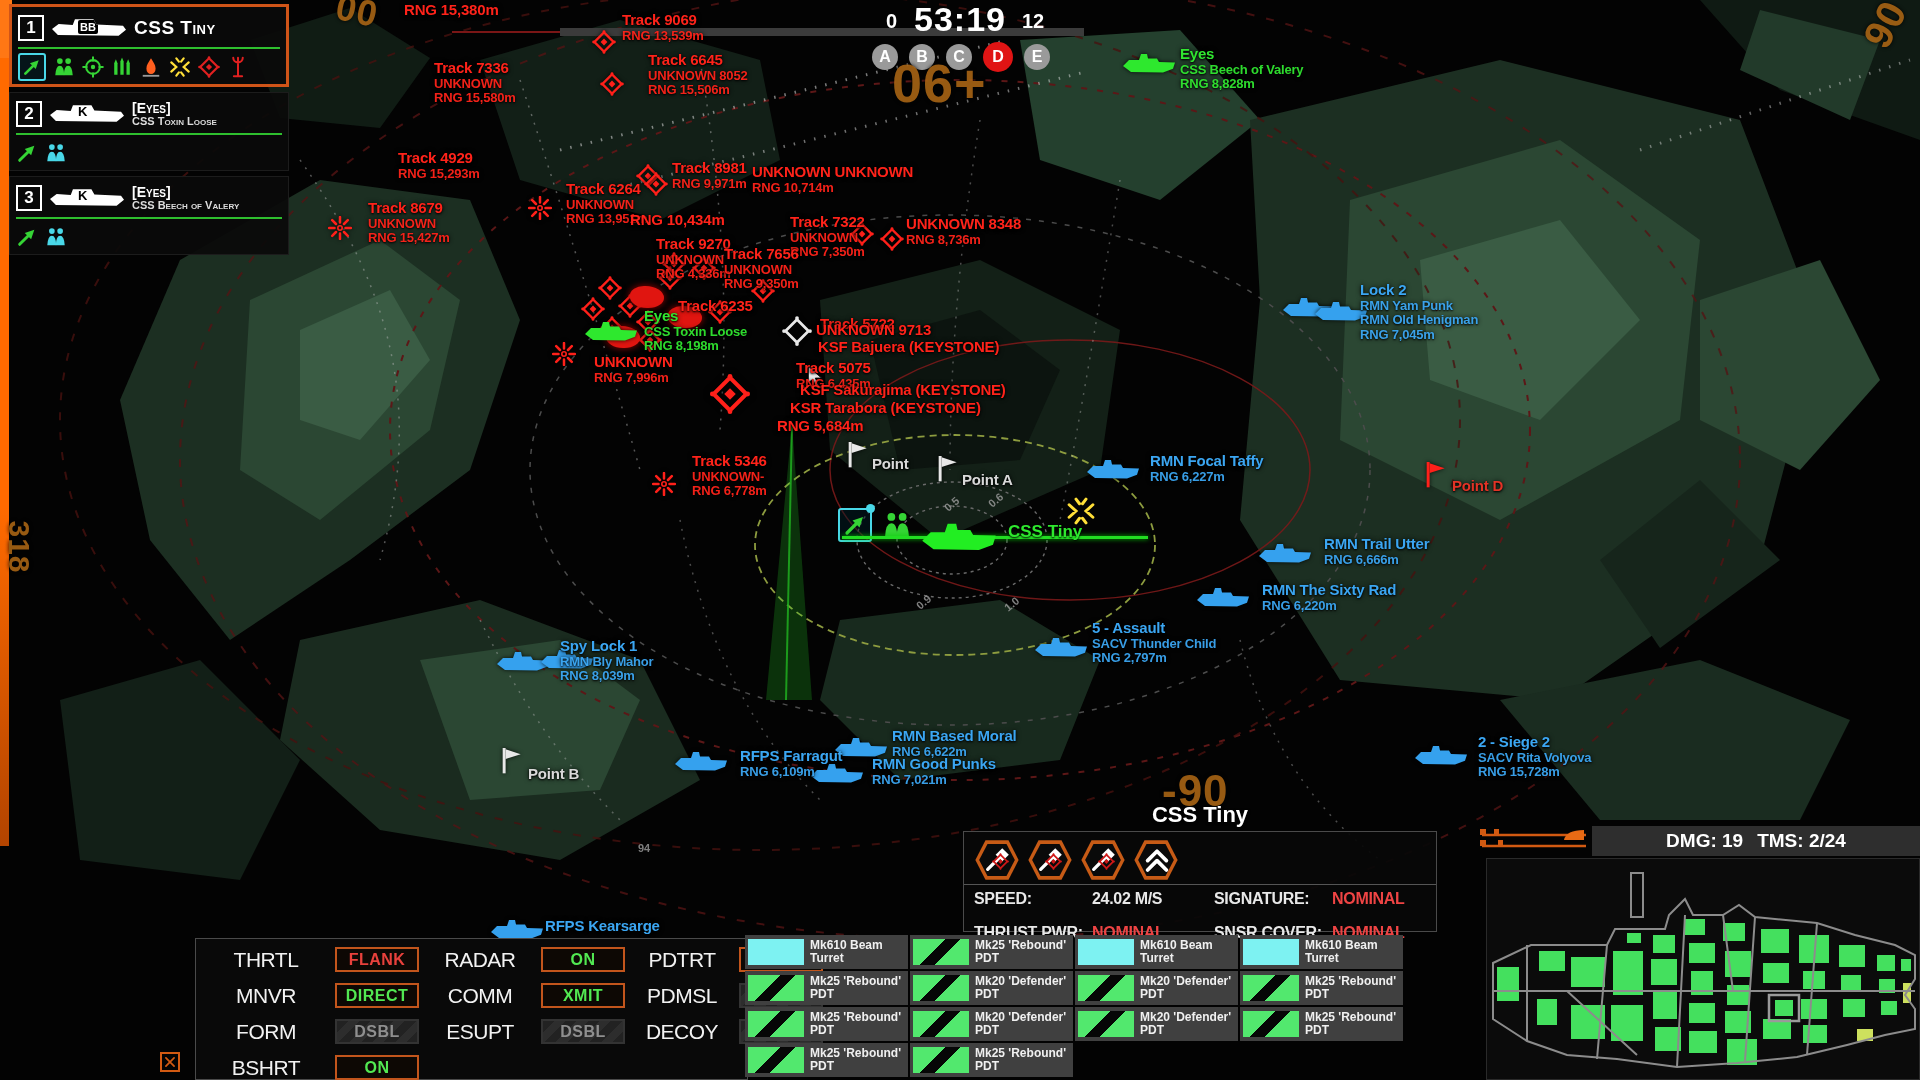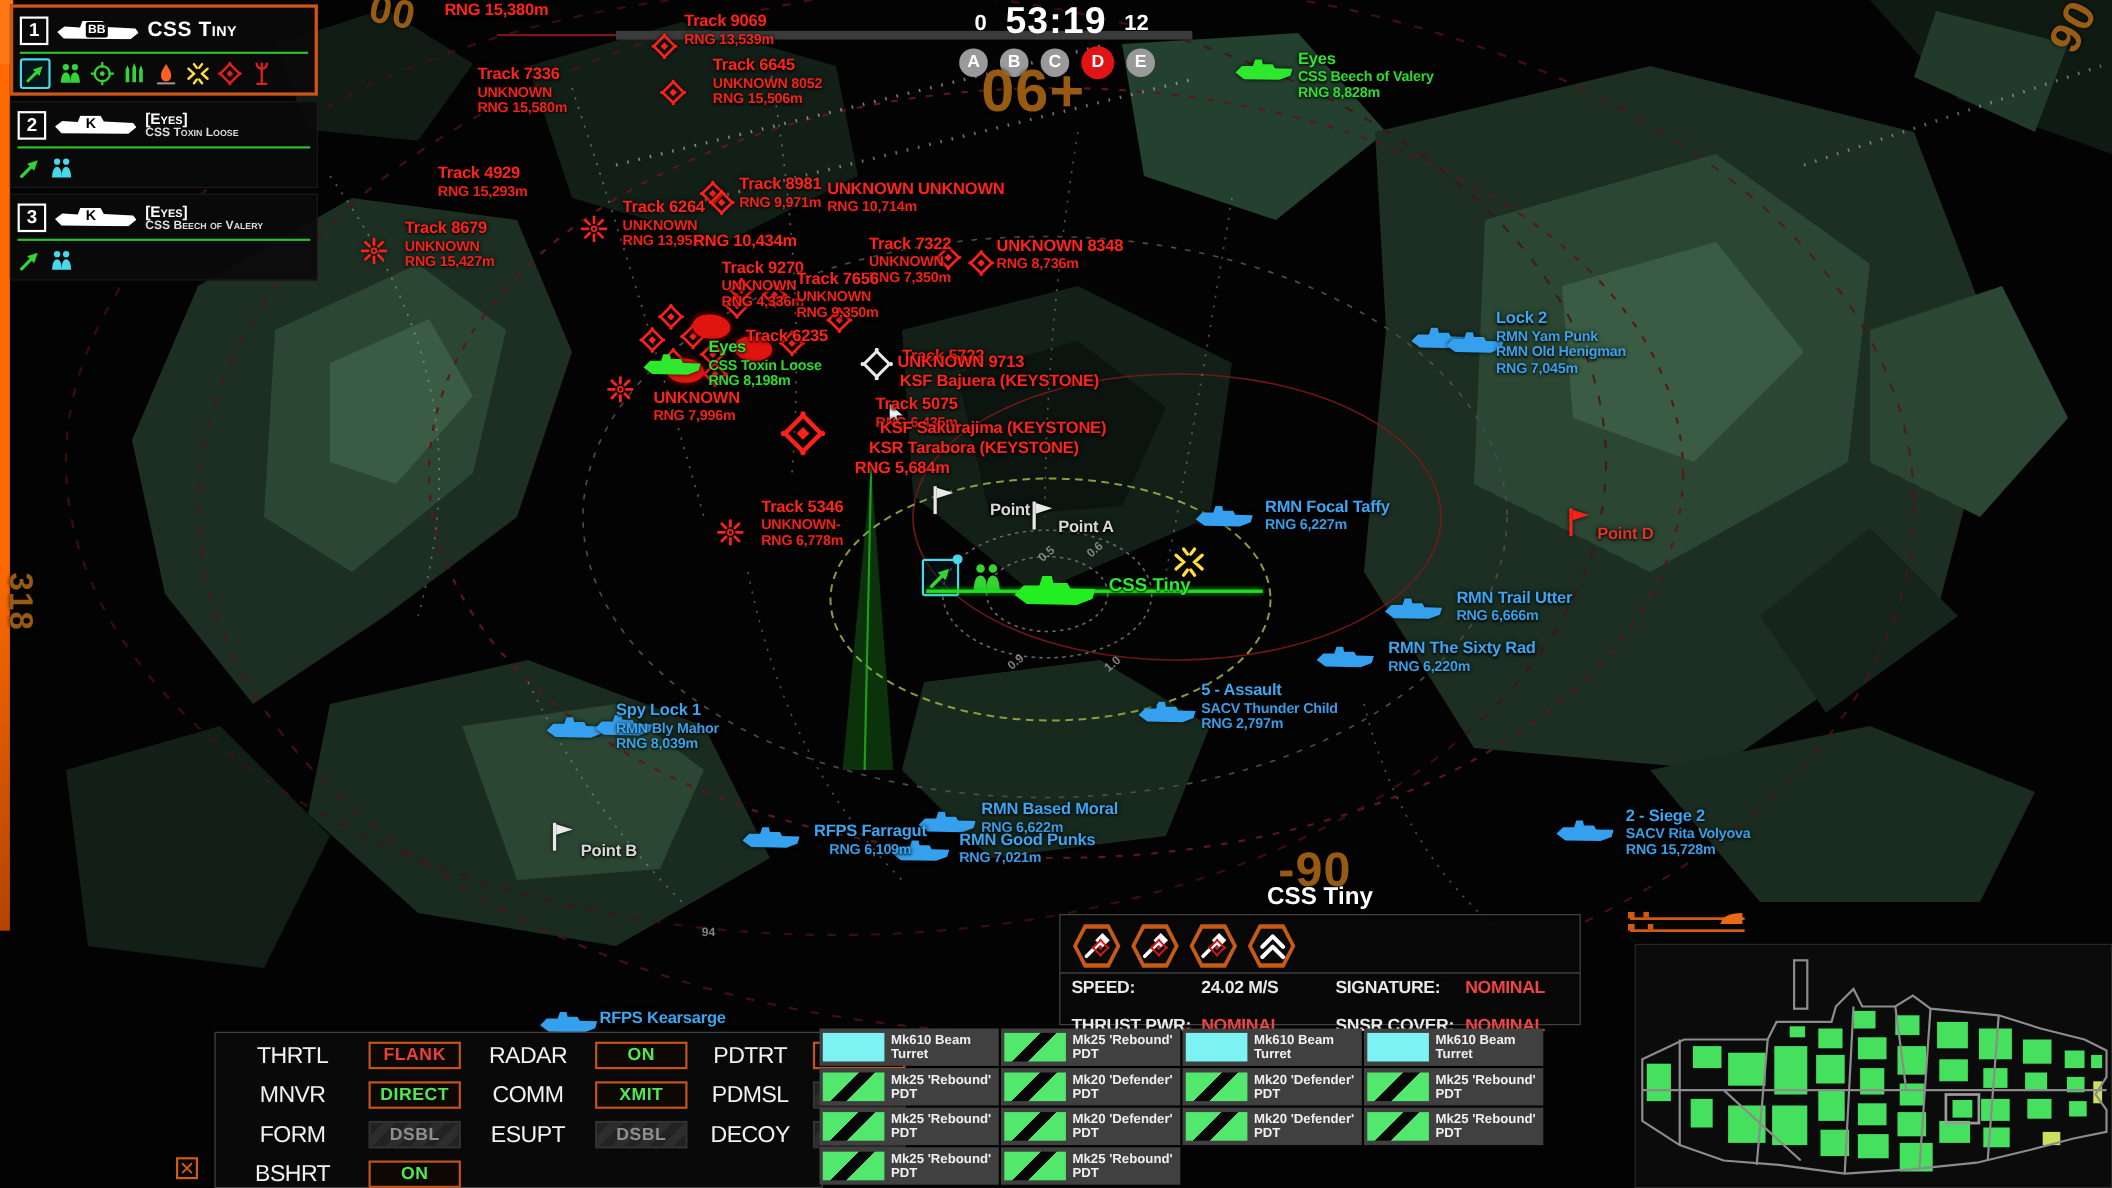--- a/index.html
+++ b/index.html
@@ -710,41 +710,41 @@
       <div class="trk friendly" style="left: 1092px; top: 620px;">
         <div class="l0">5 - Assault</div>
         <div class="ln">SACV Thunder Child</div>
         <div class="ln">RNG 2,797m</div>
       </div>
       <div class="trk friendly" style="left: 560px; top: 638px;">
         <div class="l0">Spy Lock 1</div>
         <div class="ln">RMN Bly Mahor</div>
         <div class="ln">RNG 8,039m</div>
       </div>
-      <div class="trk friendly" style="left: 740px; top: 748px; text-align: center;">
+      <div class="trk friendly" style="left: 740px; top: 748px;">
         <div class="l0">RFPS Farragut</div>
         <div class="ln">RNG 6,109m</div>
       </div>
       <div class="trk friendly" style="left: 892px; top: 728px;">
         <div class="l0">RMN Based Moral</div>
         <div class="ln">RNG 6,622m</div>
       </div>
       <div class="trk friendly" style="left: 872px; top: 756px;">
         <div class="l0">RMN Good Punks</div>
         <div class="ln">RNG 7,021m</div>
       </div>
       <div class="trk friendly" style="left: 1478px; top: 734px;">
         <div class="l0">2 - Siege 2</div>
         <div class="ln">SACV Rita Volyova</div>
         <div class="ln">RNG 15,728m</div>
       </div>
       <div class="trk friendly" style="left: 545px; top: 918px;">
         <div class="l0">RFPS Kearsarge</div>
       </div>
-      <div class="trk waypoint" style="left: 872px; top: 456px; margin-left: 28px;">
+      <div class="trk waypoint" style="left: 872px; top: 456px;">
         <div class="l0">Point</div>
       </div>
       <div class="trk waypoint" style="left: 962px; top: 472px;">
         <div class="l0">Point A</div>
       </div>
       <div class="trk waypoint" style="left: 528px; top: 766px;">
         <div class="l0">Point B</div>
       </div>
       <div class="trk waypoint-red" style="left: 1452px; top: 478px;">
         <div class="l0">Point D</div>
@@ -934,20 +934,24 @@
   <div class="abs" id="dmgspark">
     <svg width="112" height="30">
       <rect x="2" y="3" width="6" height="6" fill="#d25a12"></rect>
         <rect x="16" y="3" width="5" height="5" fill="#d25a12"></rect>
       <rect x="2" y="14" width="6" height="6" fill="#d25a12"></rect>
         <rect x="20" y="14" width="5" height="5" fill="#d25a12"></rect>
       <line x1="4" y1="9" x2="108" y2="9" stroke="#d25a12" stroke-width="2.5"></line>
       <line x1="4" y1="20" x2="108" y2="20" stroke="#d25a12" stroke-width="2.5"></line>
       <path d="M86,14 Q88,4 106,4 L106,14 Z" fill="#e86a14"></path>
     </svg>
+  </div>
+  <div class="abs" id="dmgbar">
+    <span>DMG: 19</span>
+    <span>TMS: 2/24</span>
   </div>
   <div class="abs" id="shipdiag">
     <svg width="434" height="222" viewBox="0 0 434 222">
       <g fill="#44e05e">
         <rect x="10" y="108" width="22" height="34"></rect>
           <rect x="52" y="92" width="26" height="20"></rect>
         <rect x="50" y="140" width="20" height="26"></rect>
           <rect x="84" y="98" width="34" height="30"></rect>
         <rect x="84" y="146" width="34" height="34"></rect>
           <rect x="126" y="92" width="30" height="44"></rect>

